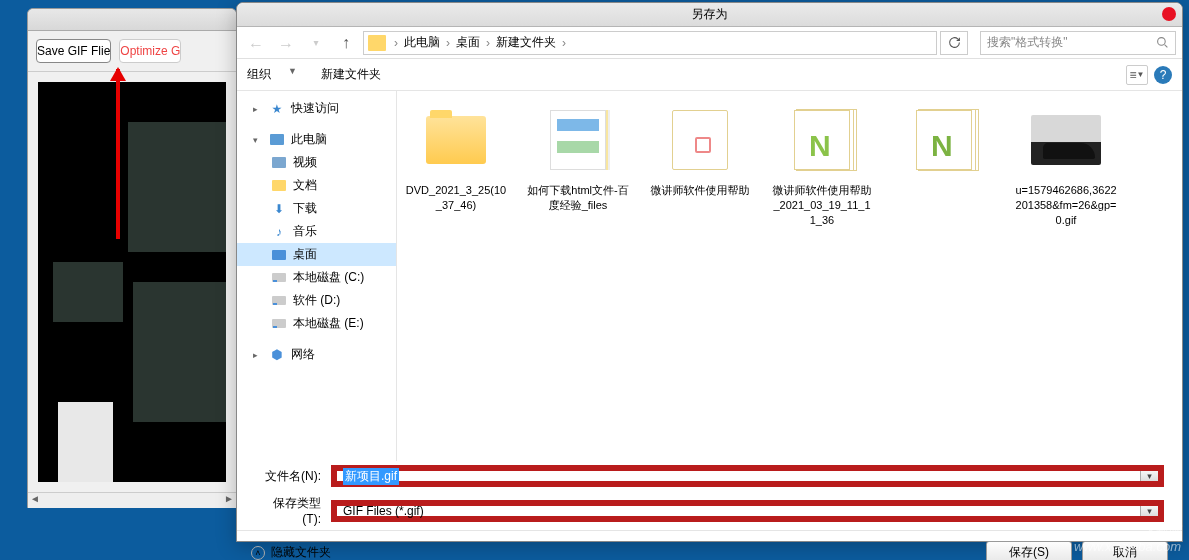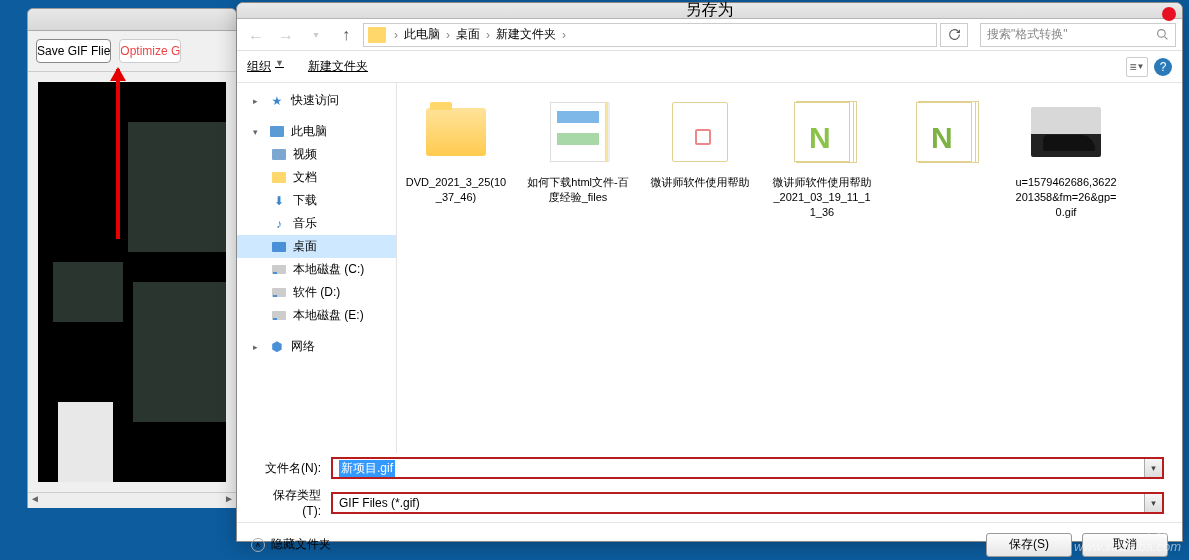--- a/index.html
+++ b/index.html
@@ -12,38 +12,38 @@
 .parent-btn { background: #fff; border: 1px solid #888; border-radius: 4px; padding: 4px 0; font-size: 12px; cursor: pointer; }
 .parent-btn.disabled { color: #ef4444; border-color: #ccc; }
 .parent-preview { margin: 10px; height: 400px; background: #000; position: relative; overflow: hidden; }
 .preview-block { position: absolute; background: #2a3530; }
 .parent-scroll { height: 16px; background: #eee; border-top: 1px solid #ccc; display: flex; justify-content: space-between; padding: 0 2px; font-size: 10px; color: #666; }
 .red-arrow { position: absolute; left: 88px; top: 60px; width: 4px; height: 170px; background: #e60000; }
 .red-arrow::before { content: ""; position: absolute; top: -10px; left: -6px; border: 8px solid transparent; border-bottom: 14px solid #e60000; }
 
 
 .dialog { position: absolute; left: 236px; top: 2px; width: 947px; height: 540px; background: #fff; border: 1px solid #888; border-radius: 7px 7px 0 0; box-shadow: 0 4px 20px rgba(0,0,0,.25); }
-.titlebar { height: 16px; background: linear-gradient(#eaeaea,#dcdcdc); border-bottom: 1px solid #b5b5b5; border-radius: 7px 7px 0 0; display: flex; justify-content: center; align-items: center; position: relative; font-size: 16px; }
+.titlebar { height: 24px; background: linear-gradient(#eaeaea,#dcdcdc); border-bottom: 1px solid #b5b5b5; border-radius: 7px 7px 0 0; display: flex; justify-content: center; align-items: center; position: relative; font-size: 12px; }
 .close-btn { position: absolute; right: 6px; top: 4px; width: 14px; height: 14px; border-radius: 50%; background: #e81123; cursor: pointer; }
 
 .navrow { height: 32px; display: flex; align-items: center; padding: 0 6px; gap: 4px; border-bottom: 1px solid #e0e0e0; }
 .nav-arrow { width: 26px; height: 24px; display: flex; align-items: center; justify-content: center; color: #b0b0b0; font-size: 16px; cursor: pointer; }
 .nav-arrow.dim { color: #ccc; }
 .up-arrow { color: #555; }
 .addressbar { flex: 1; height: 24px; border: 1px solid #ccc; display: flex; align-items: center; padding: 0 4px; font-size: 12px; gap: 2px; }
 .addr-icon { width: 18px; height: 16px; background: #ffd76a; border-radius: 1px; margin-right: 4px; }
 .crumb { padding: 0 2px; cursor: pointer; }
 .sep { color: #888; padding: 0 2px; }
 .refresh { width: 28px; height: 24px; border: 1px solid #ccc; display: flex; align-items: center; justify-content: center; color: #555; cursor: pointer; margin-left: -1px; }
 .searchbox { width: 196px; height: 24px; border: 1px solid #ccc; margin-left: 8px; font-size: 12px; padding: 0 6px; color: #888; display: flex; align-items: center; position: relative; }
 .searchbox svg { position: absolute; right: 6px; }
 
 .toolbar { height: 32px; border-bottom: 1px solid #e5e5e5; display: flex; align-items: center; padding: 0 10px; font-size: 12px; justify-content: space-between; }
 .toolbar-left { display: flex; gap: 24px; }
-.tb-link { cursor: pointer; display: flex; align-items: flex-start; gap: 4px; text-decoration: underline; }
+.tb-link { cursor: pointer; display: flex; align-items: flex-start; gap: 17px; }
 .tb-right { display: flex; gap: 6px; align-items: center; }
 .tb-icon { width: 22px; height: 20px; border: 1px solid #ccc; border-radius: 2px; display: flex; align-items: center; justify-content: center; color: #555; cursor: pointer; }
 .help-icon { width: 18px; height: 18px; border-radius: 50%; background: #2a7ab9; color: #fff; display: flex; align-items: center; justify-content: center; font-size: 12px; cursor: pointer; }
 
 .body { display: flex; height: 370px; }
 .sidebar { width: 160px; border-right: 1px solid #e5e5e5; overflow-y: auto; padding: 6px 0; font-size: 12px; }
 .tree-item { display: flex; align-items: center; padding: 3px 6px 3px 16px; gap: 6px; cursor: pointer; }
 .tree-item.lvl1 { padding-left: 34px; }
 .tree-item.selected { background: #cde8ff; }
 .tree-chevron { width: 10px; color: #666; font-size: 9px; }
@@ -66,21 +66,21 @@
 .empty-folder { width: 56px; height: 60px; background: #fff; border: 1px solid #e2d090; border-radius: 2px; position: relative; }
 .empty-folder::after { content:""; position:absolute; top:26px; left:22px; width:12px; height:12px; border:2px solid #e88; border-radius:2px; }
 .folder-stack { width: 56px; height: 60px; background: #fff; border: 1px solid #e2d090; position: relative; box-shadow: 3px 0 0 #fff, 3px 0 0 1px #e2d090, 6px 0 0 #fff, 6px 0 0 1px #e2d090; }
 .folder-stack .mark { position:absolute; top:18px; left:14px; font-size:30px; font-weight:bold; }
 .car-thumb { width: 80px; height: 50px; background: linear-gradient(#d8d8d8 55%, #222 55%); border-radius: 2px; position:relative; }
 .car-thumb::after { content:""; position:absolute; bottom:6px; left:12px; width:52px; height:16px; background:#111; border-radius:8px 24px 3px 3px; }
 .file-label { line-height: 1.35; word-break: break-all; }
 
 .formrow { padding: 4px 18px; display: flex; align-items: center; font-size: 12px; gap: 10px; }
 .formrow label { width: 66px; text-align: right; }
-.combo { flex: 1; height: 22px; border: 2px solid #b91c1c; background: #fff; display: flex; align-items: center; padding: 0 6px; position: relative; cursor: pointer; }
+.combo { flex: 1; height: 22px; border: 6px solid #b91c1c; background: #fff; display: flex; align-items: center; padding: 0 6px; position: relative; cursor: pointer; }
 .combo.selected-text { background: #fff; }
 .combo .seltext { background: #3399ff; color: #fff; padding: 0 2px; }
 .combo-btn { position: absolute; right: 0; top: 0; width: 18px; height: 100%; background: linear-gradient(#f6f6f6,#ddd); border-left: 1px solid #aaa; display: flex; align-items: center; justify-content: center; font-size: 9px; color: #444; }
 
 .footer { height: 44px; border-top: 1px solid #e5e5e5; display: flex; align-items: center; justify-content: space-between; padding: 0 14px; font-size: 12px; }
 .hide-folders { display: flex; align-items: center; gap: 6px; cursor: pointer; }
 .footer-btns { display: flex; gap: 10px; }
 .dlg-btn { min-width: 86px; height: 24px; background: linear-gradient(#fdfdfd,#e6e6e6); border: 1px solid #999; border-radius: 3px; font-size: 12px; cursor: pointer; }
 
 .watermark { position: absolute; right: 8px; bottom: 6px; color: rgba(255,255,255,.55); font-size: 13px; font-style: italic; text-align: right; line-height: 1.1; }

